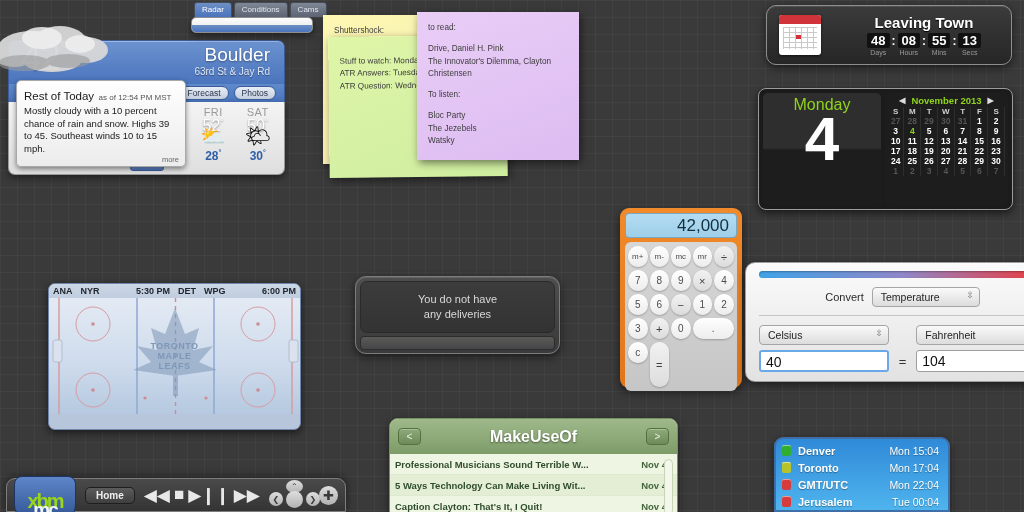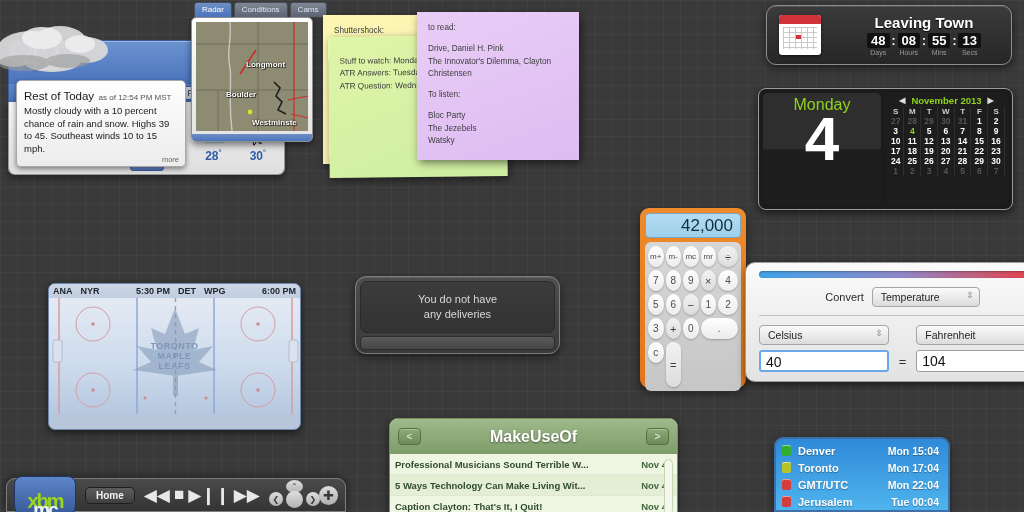--- a/index.html
+++ b/index.html
@@ -147,21 +147,21 @@
   #deliveries { left:355px; top:276px; width:205px; height:78px;
     background:linear-gradient(#4e4e4e,#3a3a3a); border-radius:11px; border:1px solid #7c7c7c;
     box-shadow:0 3px 9px rgba(0,0,0,.55), inset 0 1px 0 rgba(255,255,255,.12); padding:4px; }
   .del-inner { height:52px; background:linear-gradient(#3c3c3c,#333); border-radius:7px;
     display:flex; align-items:center; justify-content:center; text-align:center;
     color:#d9d9d9; font-size:11px; line-height:1.35; border:1px solid #2a2a2a; }
   .del-bar { height:14px; margin-top:3px; border-radius:4px;
     background:linear-gradient(#5a5a57,#46464a); border:1px solid #2c2c2c; }
 
   
-  #calc { left:640px; top:208px; width:106px; height:180px;
+  #calc { left:620px; top:208px; width:122px; height:180px;
     background:linear-gradient(#f08a2a,#e1751a); border-radius:9px; padding:5px;
     box-shadow:0 4px 10px rgba(0,0,0,.55); }
   .calc-disp { height:25px; background:linear-gradient(#b3dcf2,#9fcfe9); border:1px solid #78a7c4;
     border-radius:4px; text-align:right; padding:2px 7px 0 0; color:#12303f; font-size:17px; }
   .calc-pad { margin-top:4px; background:linear-gradient(#d7d7d7,#c6c6c6); border-radius:6px; padding:4px 3px;
     display:grid; grid-template-columns:repeat(4,1fr) 20px; gap:3px 2px; }
   .key { background:linear-gradient(#ffffff,#ececec); border-radius:50%; height:21px;
     display:flex;align-items:center;justify-content:center; font-size:10px; color:#4c4c4c;
     box-shadow:0 1px 2px rgba(0,0,0,.25); }
   .key.sm { font-size:8px; }
@@ -205,21 +205,21 @@
   .rss-scroll { position:absolute; right:4px; top:40px; width:9px; height:56px; background:#f3f7ec;
     border:1px solid #c7d4b6; border-radius:5px; }
 
   
   #clocks { left:774px; top:437px; width:176px; height:75px;
     border:2px solid #3f6fa8; border-radius:9px 9px 0 0; overflow:hidden;
     background:linear-gradient(#2f8ad8,#4fb4ee); box-shadow:0 3px 9px rgba(0,0,0,.5); padding:3px 0 0 0; }
   .clk-row { display:flex; align-items:center; height:17px; padding:0 9px 0 6px; }
   .clk-dot { width:9px;height:11px;border-radius:2px; margin-right:7px; box-shadow:inset 0 1px 0 rgba(255,255,255,.5); }
   .clk-city { color:#fff; font-size:11px; font-weight:bold; text-shadow:0 1px 1px rgba(0,0,0,.35); flex:1; }
-  .clk-time { color:#fff; font-size:10.5px; font-weight:bold; text-shadow:0 1px 1px rgba(0,0,0,.35); }
+  .clk-time { color:#fff; font-size:10.5px; font-weight:normal; text-shadow:0 1px 1px rgba(0,0,0,.35); }
 
   
   #xbmc { left:6px; top:478px; width:340px; height:34px;
     background:linear-gradient(#4a4a4a,#343434); border:1px solid #7e7e7e; border-radius:9px 9px 0 0;
     box-shadow:0 -1px 8px rgba(0,0,0,.5); display:flex; align-items:center; padding:0 7px; gap:9px; }
   .xb-logo { width:62px;height:50px; margin-top:12px; border-radius:8px 8px 22px 22px;
     background:linear-gradient(#5e86c8,#2b4d8c); border:1px solid #1c3566; position:relative;
     display:flex; align-items:center; justify-content:center; flex:none; overflow:hidden; }
   .xb-logo .t1 { color:#9bd619; font-size:20px; font-weight:bold; letter-spacing:-2px; line-height:.8; }
   .xb-logo .t2 { position:absolute; bottom:4px; color:#eef4f8; font-size:19px; font-weight:bold; letter-spacing:-2px; }
@@ -312,35 +312,20 @@
   </svg>
 </div>
 
 <div class="w" id="radar">
   <div class="tabs" id="radar-tabs">
       <div class="tab active">Radar</div>
       <div class="tab">Conditions</div>
       <div class="tab">Cams</div>
     </div>
   <div class="mapbox">
-    <div class="mapimg">
-      <svg width="112" height="109" viewBox="0 0 112 109" style="position:absolute;inset:0">
-        <rect width="112" height="109" fill="#8d8b72"></rect>
-        <path d="M0 22 H112 M0 68 H112 M22 68 V109 M62 0 V109" stroke="#6f6e5c" stroke-width="1" fill="none"></path>
-        <path d="M34 0 C36 18 30 30 34 46 C36 60 32 75 36 109" stroke="#c9c9c0" stroke-width="1.4" fill="none"></path>
-        <path d="M98 0 V109" stroke="#cc2b2b" stroke-width="1.2"></path>
-        <path d="M44 52 L60 28" stroke="#cc2b2b" stroke-width="1.6"></path>
-        <path d="M78 60 L84 66 L80 74 L86 80 L82 88 L90 92" stroke="#1e1e1e" stroke-width="1.6" fill="none"></path>
-        <path d="M92 78 L112 74 M95 92 L112 96" stroke="#cc2b2b" stroke-width="1" fill="none"></path>
-        <circle cx="54" cy="90" r="2.4" fill="#d7e02a"></circle>
-      </svg>
-      <span class="lbl" style="left:50px;top:38px">Longmont</span>
-      <span class="lbl" style="left:30px;top:68px">Boulder</span>
-      <span class="lbl" style="left:56px;top:96px">Westminste</span>
-    </div>
     <div class="mapfoot"></div>
   </div>
 </div>
 
 <div class="w note" id="note-yellow">
   <p>Shuttershock:</p>
 </div>
 <div class="w note" id="note-green">
   <div class="sp"></div>
   <p>Stuff to watch: Monda</p>

